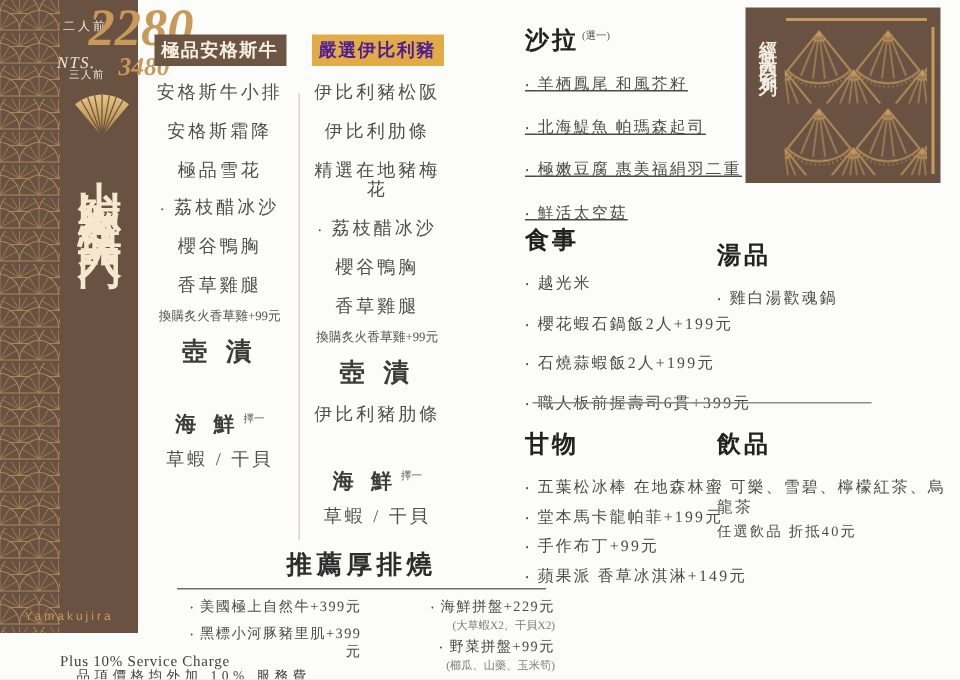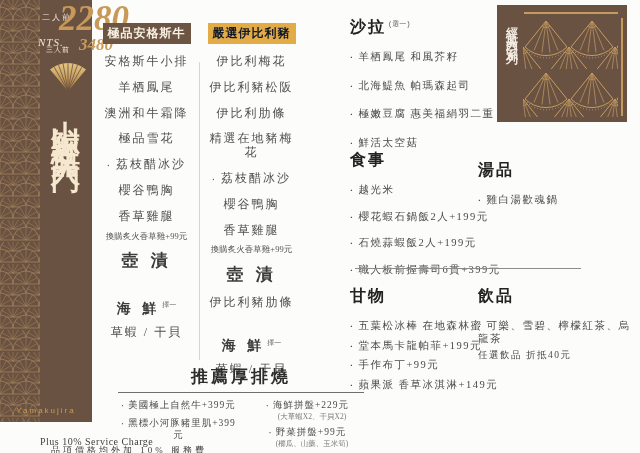--- a/index.html
+++ b/index.html
@@ -22,47 +22,47 @@
   .p3label{left:46px;top:45px;color:#f0e6d8;font-size:7px;letter-spacing:1px;}
   .p3val{left:79px;top:35px;color:#c9995a;font-size:17px;font-style:italic;font-weight:600;}
 
   
   .mcols{position:absolute;left:98px;top:23px;width:202px;display:flex;}
   .mcol{width:97px;text-align:center;}
   .mcol+.mcol{margin-left:8px;}
   .badge{display:inline-block;font-size:12px;font-weight:700;letter-spacing:1px;
          padding:2px 5px;margin-bottom:11px;}
   .badge.brown{background:#6d5544;color:#f7f0e2;}
-  .badge.gold{background:#e2ab45;color:#0f172a;}
+  .badge.gold{background:#e2ab45;color:#4c1d95;}
   .it{font-size:12px;color:#4f4f4f;letter-spacing:2px;line-height:1.15;margin-bottom:12px;}
   .bl::before{content:"‧ ";color:#4f4f4f;font-size:10px;}
   .g2{margin-top:10px;}
   .nt{font-size:8.5px;color:#555;letter-spacing:0;line-height:1.2;margin:-5px 0 8px;}
   .sh{font-size:17px;font-weight:700;color:#3c3c3c;letter-spacing:4px;margin:2px 0 10px;}
   .sf{font-size:14px;font-weight:700;color:#3c3c3c;letter-spacing:4px;margin:28px 0 8px;}
-  .sup{font-size:7px;vertical-align:super;letter-spacing:0;color:#555;margin-left:2px;font-weight:400;font-family:Liberation Mono, monospace;}
+  .sup{font-size:7px;vertical-align:super;letter-spacing:0;color:#555;margin-left:2px;font-weight:400;}
   .vdiv{position:absolute;left:199px;top:62px;width:1px;height:298px;background:#d9d4cc;}
 
   
   .recommend{position:absolute;left:112px;top:365px;width:258px;text-align:center;}
   .rec-title{font-size:17px;font-weight:700;letter-spacing:3px;color:#2d2d2d;}
   .rec-rule{height:1px;background:#6f6f6f;margin:4px 6px 7px;}
-  .rec-cols{display:flex;text-align:center;}
+  .rec-cols{display:flex;text-align:right;}
   .rec-col{flex:1;padding-left:4px;}
   .rec-col .itm{font-size:9.5px;color:#4a4a4a;letter-spacing:1px;margin-bottom:6px;line-height:1.25;}
   .rec-col .itm::before{content:"‧ ";}
   .rec-col .sub{display:block;font-size:7.5px;color:#7a7a7a;letter-spacing:0;margin-left:9px;}
 
   
   .sec{position:absolute;}
   .sec-title{font-size:16px;font-weight:700;color:#222;letter-spacing:2px;margin-bottom:13px;}
   .sec .itm{font-size:10.5px;color:#4a4a4a;letter-spacing:1.5px;line-height:1.2;}
   .sec .itm::before{content:"‧ ";color:#4a4a4a;}
   .sec .itm.nb::before{content:"";}
-  .sec-salad .itm{margin-bottom:16px;}
+  .sec-salad .itm{margin-bottom:16px;text-decoration:underline;}
   .sec-meal .itm{margin-bottom:14px;}
   .sec-soup .itm{margin-bottom:12px;}
   .sec-dessert .itm{margin-bottom:7px;}
   .sec-drinks .itm{margin-bottom:5px;}
   .sec-drinks .itm.nb{font-size:9.5px;}
   .hdiv{position:absolute;left:355px;top:268px;width:226px;height:1px;background:#8c8c8c;}
 
   
   .series{position:absolute;left:497px;top:5px;width:130px;height:117px;background:#6a5242;}
   .series-title{position:absolute;left:6px;top:13px;writing-mode:vertical-rl;text-orientation:upright;
@@ -116,36 +116,34 @@
     <g stroke="#6a5242" stroke-width="0.8">
       <path d="M23,36 L9,11.8 M23,36 L13.4,9.7 M23,36 L18,8.4 M23,36 L23,8 M23,36 L28,8.4 M23,36 L32.6,9.7 M23,36 L37,11.8" fill="none"></path>
     </g>
   </svg>
 
   <div class="mcols">
     <div class="mcol">
       <span class="badge brown">極品安格斯牛</span>
       <div>
           <div class="row it"><span>安格斯牛小排</span></div>
-          <div class="row it"><span>羊栖鳳尾</span></div>
-          <div class="row it"><span>澳洲和牛霜降</span></div>
+          <div class="row it"><span>安格斯霜降</span></div>
           <div class="row it"><span>極品雪花</span></div>
           <div class="row it bl g2"><span>荔枝醋冰沙</span></div>
           <div class="row it g2"><span>櫻谷鴨胸</span></div>
           <div class="row it"><span>香草雞腿</span></div>
           <div class="row nt"><span>換購炙火香草雞+99元</span></div>
           <div class="row sh"><span>壺 漬</span></div>
           <div class="row sf"><span>海 鮮</span><span class="sup">擇一</span></div>
           <div class="row it"><span>草蝦 / 干貝</span></div>
         </div>
     </div>
     <div class="mcol">
       <span class="badge gold">嚴選伊比利豬</span>
       <div>
-          <div class="row it"><span>伊比利梅花</span></div>
           <div class="row it"><span>伊比利豬松阪</span></div>
           <div class="row it"><span>伊比利肋條</span></div>
           <div class="row it"><span>精選在地豬梅花</span></div>
           <div class="row it bl g2"><span>荔枝醋冰沙</span></div>
           <div class="row it g2"><span>櫻谷鴨胸</span></div>
           <div class="row it"><span>香草雞腿</span></div>
           <div class="row nt"><span>換購炙火香草雞+99元</span></div>
           <div class="row sh"><span>壺 漬</span></div>
           <div class="row it"><span>伊比利豬肋條</span></div>
           <div class="row sf"><span>海 鮮</span><span class="sup">擇一</span></div>

